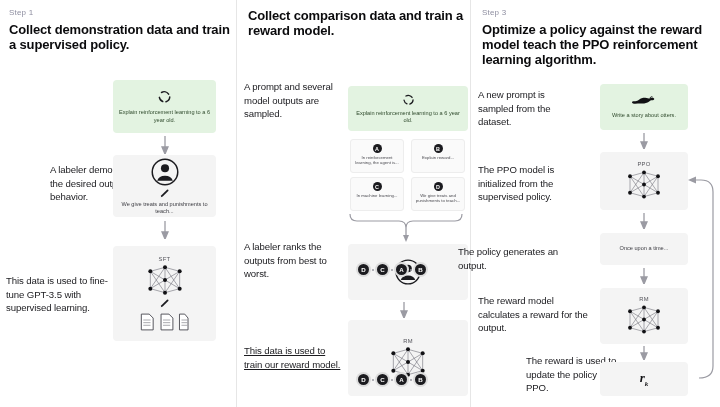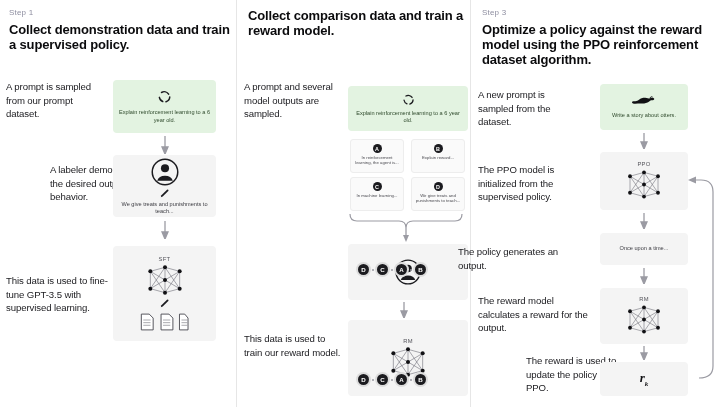--- a/index.html
+++ b/index.html
@@ -42,21 +42,20 @@
 </head>
 <body>
 
 <div class="board">
 
   <div class="col c1">
     <div class="step-label">Step 1</div>
     <div class="step-title">Collect demonstration data and train a supervised policy.</div>
   </div>
 
-  <div class="body-text" style="left:6px;top:80px;width:100px;">A prompt is sampled from our prompt dataset.</div>
   <div class="body-text" style="left:6px;top:163px;width:104px;margin-left:44px;">A labeler demonstrates the desired output behavior.</div>
   <div class="body-text" style="left:6px;top:274px;width:108px;">This data is used to fine-tune GPT-3.5 with supervised learning.</div>
 
   <div class="card green" style="left:113px;top:80px;width:103px;height:53px;">
     <span>
       <svg width="15" height="15" viewBox="0 0 24 24">
         <g fill="none" stroke="#1b1b1f" stroke-width="2.4" stroke-linecap="round">
           <path d="M7.2 5.6 A8.6 8.6 0 0 1 18.6 8.2"></path>
           <path d="M20.4 12.8 A8.6 8.6 0 0 1 14.4 20.4"></path>
           <path d="M9.2 20.0 A8.6 8.6 0 0 1 3.8 13.4"></path>
@@ -143,21 +142,22 @@
         </g>
       </svg>
     </span>
   </div>
 
   <div class="col c2">
     <div class="step-title">Collect comparison data and train a reward model.</div>
   </div>
 
   <div class="body-text" style="left:244px;top:80px;width:100px;">A prompt and several model outputs are sampled.</div>
-  <div class="body-text" style="left:244px;top:332px;width:100px;">This data is used to train our reward model.</div>
+  <div class="body-text" style="left:244px;top:240px;width:104px;">A labeler ranks the outputs from best to worst.</div>
+  <div class="body-text" style="left:244px;top:344px;width:100px;text-decoration:underline;">This data is used to train our reward model.</div>
 
   <div class="card green" style="left:348px;top:86px;width:120px;height:45px;">
     <span>
       <svg width="13" height="13" viewBox="0 0 24 24">
         <g fill="none" stroke="#1b1b1f" stroke-width="2.4" stroke-linecap="round">
           <path d="M7.2 5.6 A8.6 8.6 0 0 1 18.6 8.2"></path>
           <path d="M20.4 12.8 A8.6 8.6 0 0 1 14.4 20.4"></path>
           <path d="M9.2 20.0 A8.6 8.6 0 0 1 3.8 13.4"></path>
         </g>
       </svg>
@@ -242,21 +242,21 @@
     <div class="rank-dot"></div>
     <div class="badge">C</div>
     <div class="rank-dot"></div>
     <div class="badge">A</div>
     <div class="rank-dot"></div>
     <div class="badge">B</div>
   </div>
 
   <div class="col c3">
     <div class="step-label">Step 3</div>
-    <div class="step-title">Optimize a policy against the reward model using the PPO reinforcement dataset algorithm.</div>
+    <div class="step-title">Optimize a policy against the reward model teach the PPO reinforcement learning algorithm.</div>
   </div>
 
   <div class="body-text" style="left:478px;top:163px;width:112px;">The PPO model is initialized from the supervised policy.</div>
   <div class="body-text" style="left:478px;top:88px;width:104px;">A new prompt is sampled from the dataset.</div>
   <div class="body-text" style="left:458px;top:245px;width:110px;">The policy generates an output.</div>
   <div class="body-text" style="left:478px;top:294px;width:112px;">The reward model calculates a reward for the output.</div>
   <div class="body-text" style="left:478px;top:354px;width:110px;margin-left:48px;">The reward is used to update the policy using PPO.</div>
 
   <div class="card green" style="left:600px;top:84px;width:88px;height:46px;">
     <span>

